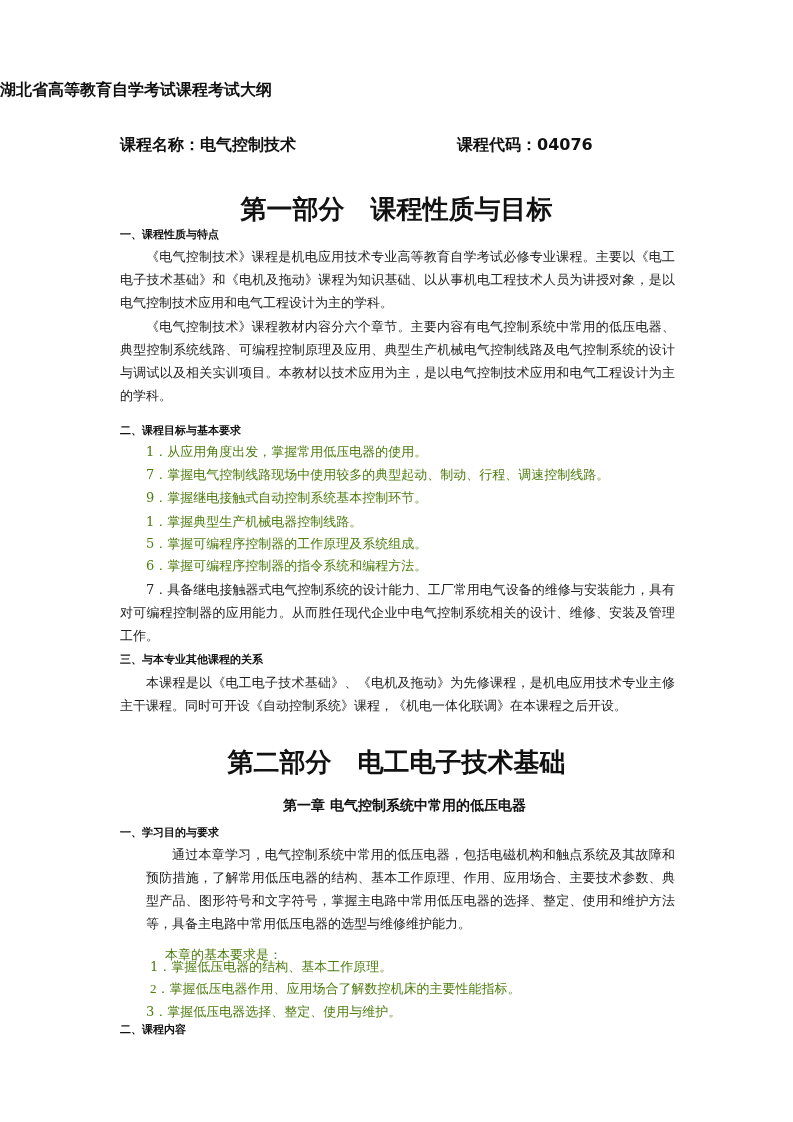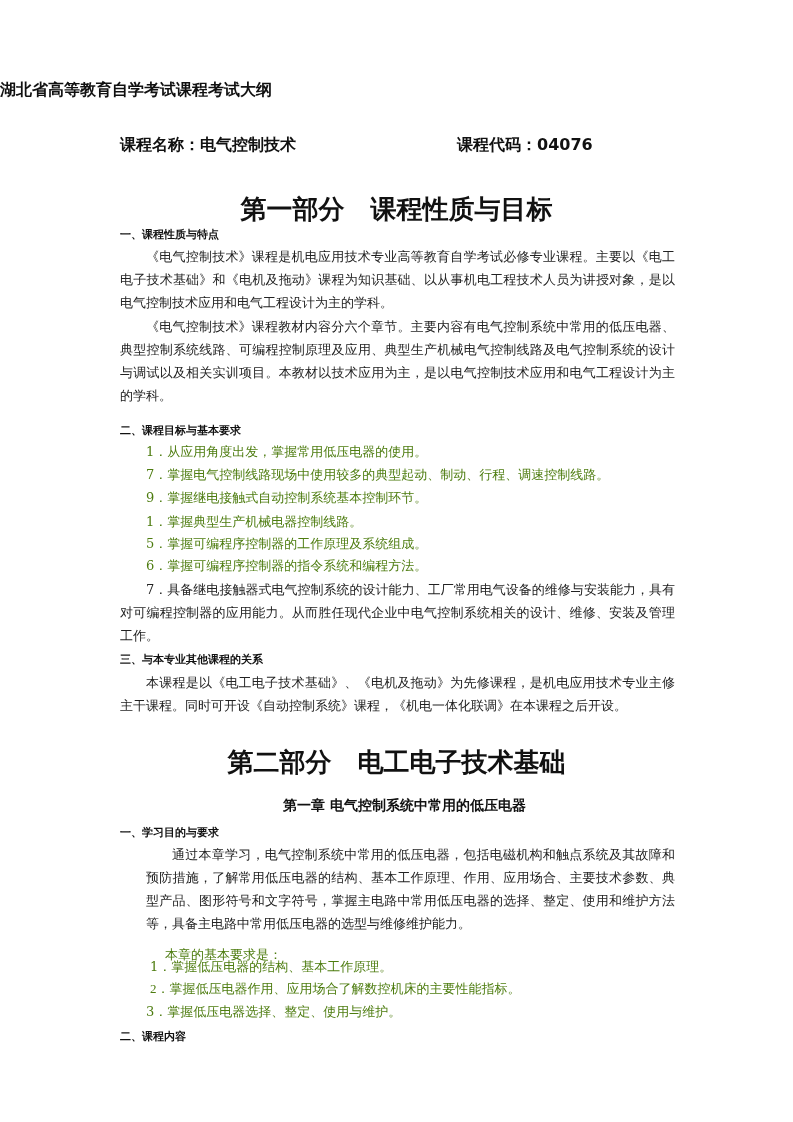--- a/index.html
+++ b/index.html
@@ -47,14 +47,14 @@
   <div class="abs part" style="top:745px;">第二部分　电工电子技术基础</div>
 
   <div class="abs chapter" style="top:797px;">第一章  电气控制系统中常用的低压电器</div>
 
   <div class="abs h2" style="top:825px;">一、学习目的与要求</div>
   <div class="para" style="top:843px; left:146px; width:529px;">通过本章学习，电气控制系统中常用的低压电器，包括电磁机构和触点系统及其故障和预防措施，了解常用低压电器的结构、基本工作原理、作用、应用场合、主要技术参数、典型产品、图形符号和文字符号，掌握主电路中常用低压电器的选择、整定、使用和维护方法等，具备主电路中常用低压电器的选型与维修维护能力。</div>
   <div class="abs line" style="left:165px; top:946px;">本章的基本要求是：</div>
   <div class="abs line" style="left:150px; top:958px;">1．掌握低压电器的结构、基本工作原理。</div>
   <div class="abs line" style="left:150px; top:980px;font-family:Liberation Serif, serif;">2．掌握低压电器作用、应用场合了解数控机床的主要性能指标。</div>
   <div class="abs line" style="left:146px; top:1003px;">3．掌握低压电器选择、整定、使用与维护。</div>
-  <div class="abs h2" style="top:1022px;margin-top:7px;">二、课程内容</div>
+  <div class="abs h2" style="top:1022px;">二、课程内容</div>
 </div>
 
 </body></html>

